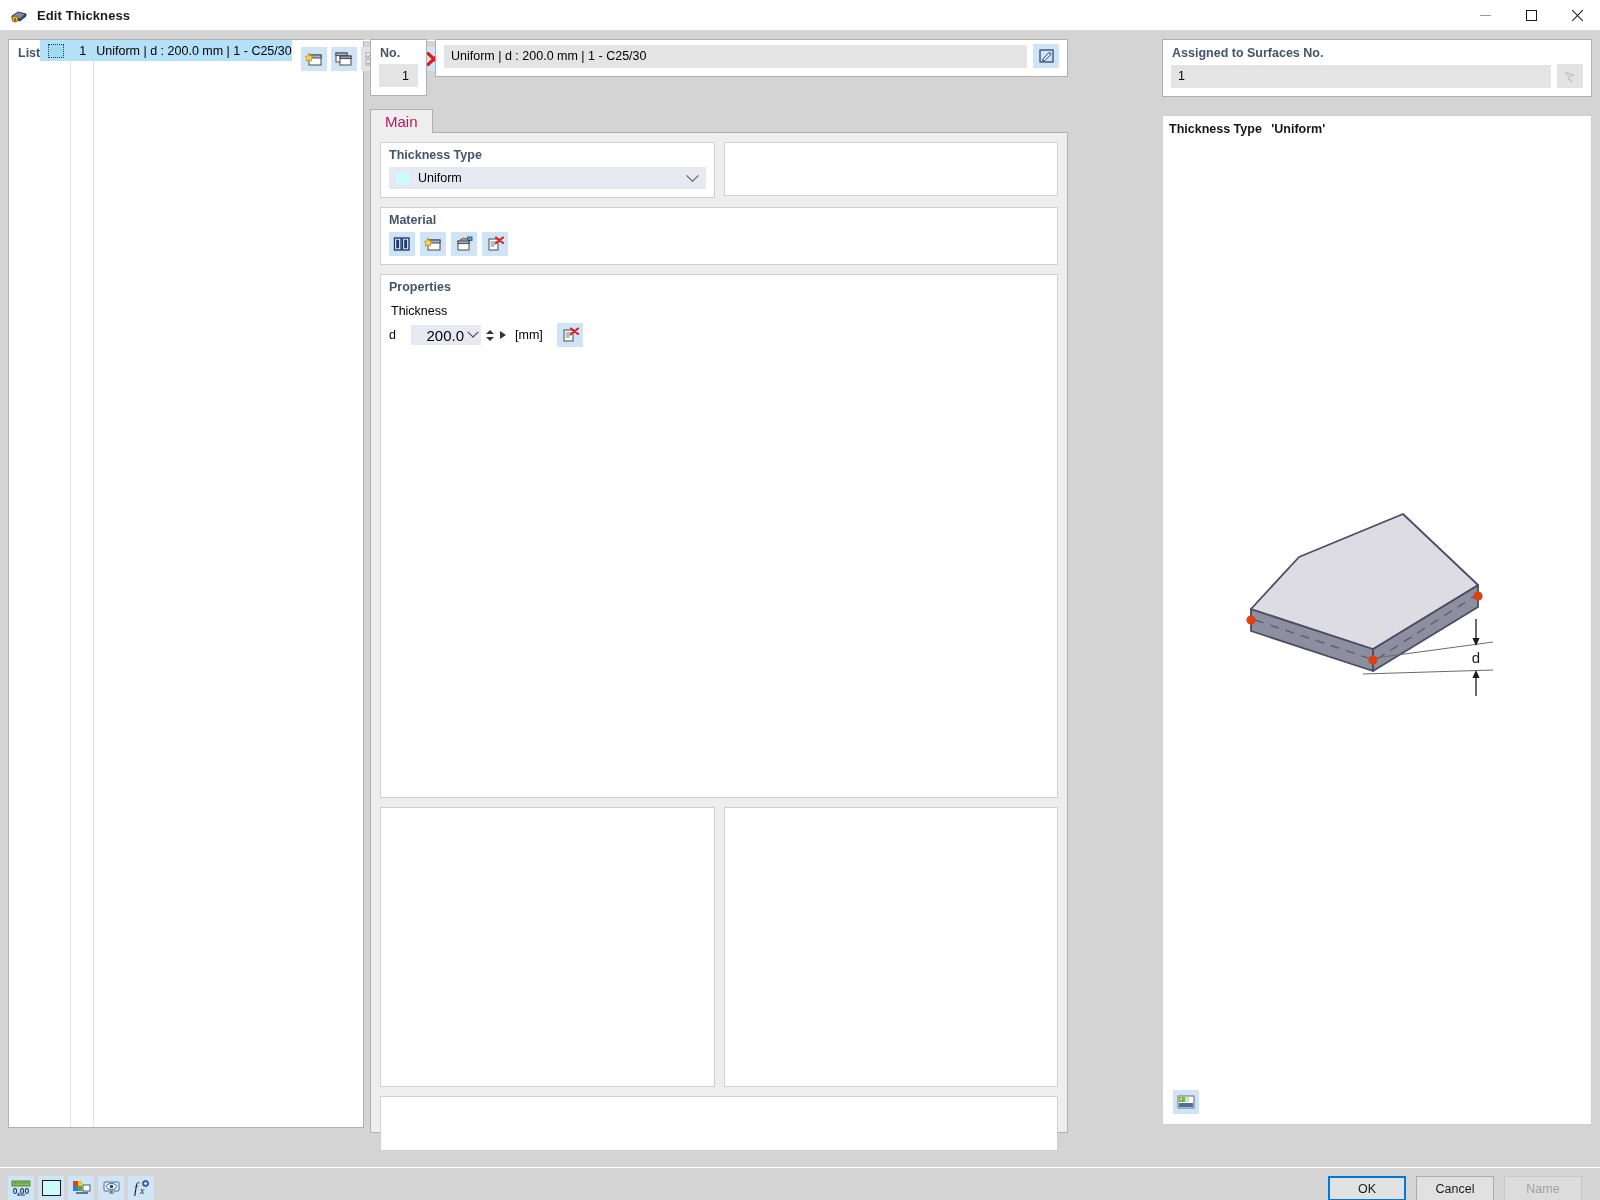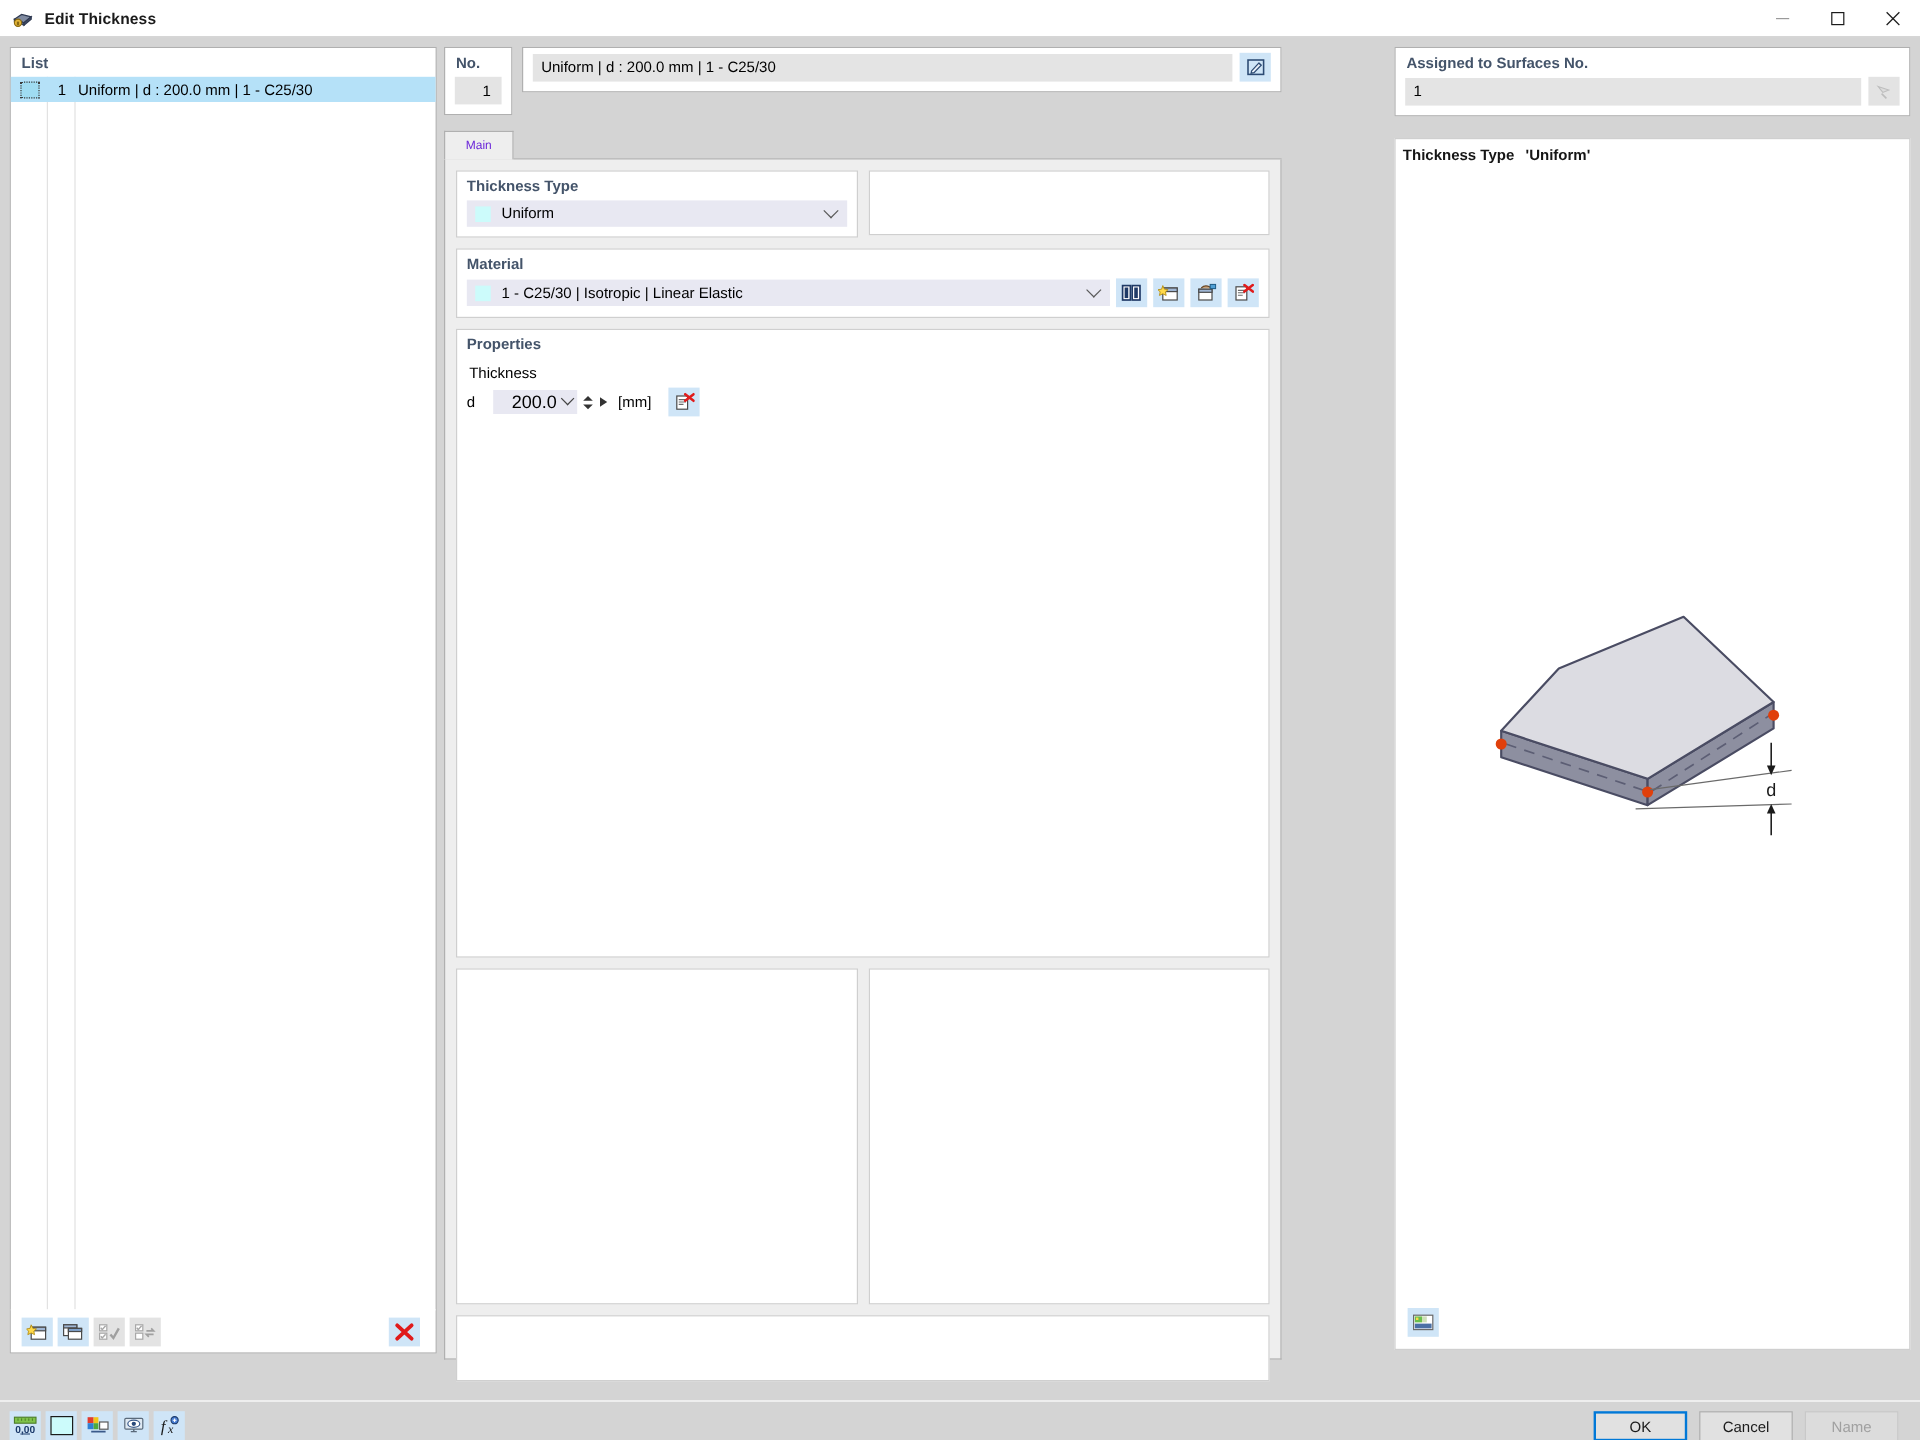--- a/index.html
+++ b/index.html
@@ -36,21 +36,21 @@
   .glyph-close::before { transform:rotate(45deg); }
   .glyph-close::after  { transform:rotate(-45deg); }
 
   
   .root { width:1600px; height:1169px; background:#d4d4d4; position:relative; }
 
   
   .list-panel {
     position:absolute; left:8px; top:8px; width:356px; height:1089px;
     background:#ffffff; border:1px solid #b0b0b0;
-    display:flex; flex-direction:column;
+    display:flex; 
   }
   .list-header {
     padding:6px 0 4px 9px; font-weight:bold; color:#44546a; font-size:12.5px;
   }
   .list-body { flex:1 1 auto; position:relative; }
   .list-colline { position:absolute; top:0; bottom:0; width:1px; background:#e2e2e2; }
   .list-row {
     display:flex; align-items:center; height:21px;
     background:#b5e1f8; position:relative;
   }
@@ -91,21 +91,21 @@
     display:flex; align-items:center; padding:0 7px; font-size:12.5px;
   }
   .field.num { justify-content:flex-end; padding-right:9px; }
   .field-wrap { padding:0 8px 8px 8px; }
 
   .tabstrip { height:28px; display:flex; align-items:flex-end; margin-top:9px; }
   .tab {
     height:24px; min-width:58px; padding:0 14px;
     background:#eeeeee; border:1px solid #b0b0b0; border-bottom:none;
     display:flex; align-items:center; justify-content:center;
-    font-size:10px; color:#6d28d9;
+    font-size:15px; color:#be185d;
   }
   .tabrest { flex:1 1 auto; height:23px; border-bottom:1px solid #b0b0b0; }
 
   .tabpage {
     background:#eeeeee; border:1px solid #b0b0b0; border-top:none;
     padding:9px; height:1000px; position:relative;
   }
 
   .group { background:#ffffff; border:1px solid #cfcfcf; padding:5px 8px 8px 8px; }
   .group-label { font-weight:bold; color:#44546a; font-size:12.5px; margin-bottom:5px; }
@@ -293,25 +293,20 @@
             <div class="txt">Uniform</div>
             <div class="chev"></div>
           </div>
         </div>
         <div class="blank-box" style="flex:1 1 auto; height:54px;"></div>
       </div>
 
       <div class="group" style="margin-top:9px;">
         <div class="group-label">Material</div>
         <div style="display:flex; align-items:center; gap:5px;">
-          <div class="combo" style="flex:1 1 auto;">
-            <div class="swatch"></div>
-            <div class="txt">1 - C25/30 | Isotropic | Linear Elastic</div>
-            <div class="chev"></div>
-          </div>
           <div class="ibtn" style="margin-right:0;">
             <svg width="18" height="16" viewBox="0 0 18 16">
               <rect x="1.5" y="2" width="6.5" height="12" fill="#fff" stroke="#1f3a66" stroke-width="1.4"></rect>
               <rect x="9.5" y="2" width="6.5" height="12" fill="#fff" stroke="#1f3a66" stroke-width="1.4"></rect>
               <rect x="3.2" y="3.6" width="3" height="8.8" fill="#1f3a66"></rect>
               <rect x="11.2" y="3.6" width="3" height="8.8" fill="#1f3a66"></rect>
             </svg>
           </div>
           <div class="ibtn" style="margin-right:0;">
             <svg width="18" height="16" viewBox="0 0 18 16">

